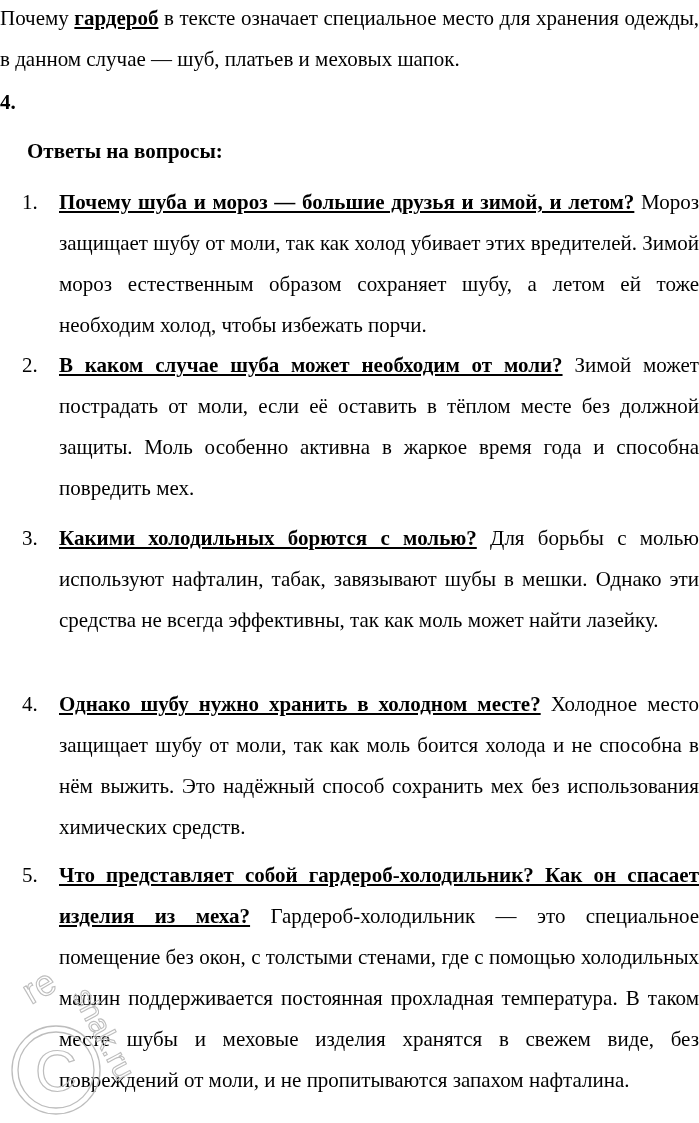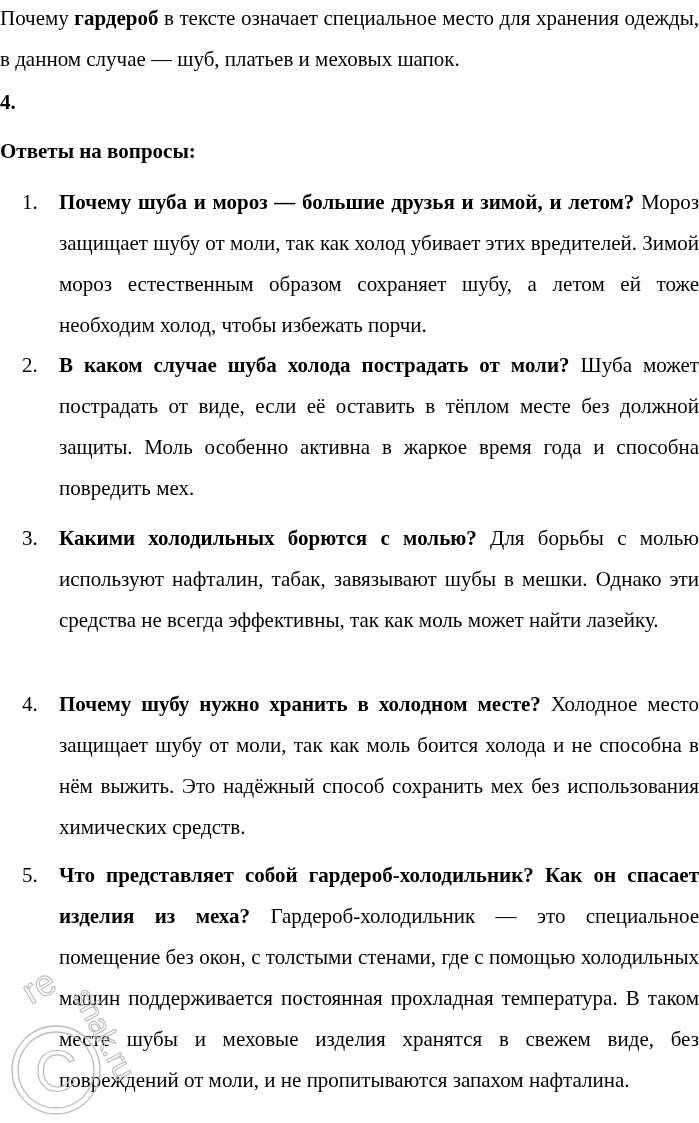--- a/index.html
+++ b/index.html
@@ -33,22 +33,22 @@
   }
   .para.intro { top: -2px; }
   .heading {
     position: absolute;
     left: 0;
     font-weight: bold;
     line-height: 30px;
     margin: 0;
   }
   .heading.num { top: 87px; }
-  .heading.title { top: 136px; }
-  b { font-weight: bold; }
+  .heading.title { top: 136px; padding-left: 27px; }
+  b { font-weight: bold; text-decoration: underline; }
   .qlist {
     position: absolute;
     left: 0;
     width: 699px;
     margin: 0;
     padding: 0;
     list-style: none;
   }
   .qitem {
     position: absolute;
@@ -93,31 +93,31 @@
 
   <div class="qlist">
 
     <div class="qitem" style="top:182px;">
       <span class="qnum">1.</span>
       <p class="qbody"><b>Почему шуба и мороз — большие друзья и зимой, и летом?</b><span> Мороз защищает шубу от моли, так как холод убивает этих вредителей. Зимой мороз естественным образом сохраняет шубу, а летом ей тоже необходим холод, чтобы избежать порчи.</span></p>
     </div>
 
     <div class="qitem" style="top:345px;">
       <span class="qnum">2.</span>
-      <p class="qbody"><b>В каком случае шуба холода пострадать от моли?</b><span> Шуба может пострадать от виде, если её оставить в тёплом месте без должной защиты. Моль особенно активна в жаркое время года и способна повредить мех.</span></p>
+      <p class="qbody"><b>В каком случае шуба может необходим от моли?</b><span> Зимой может пострадать от моли, если её оставить в тёплом месте без должной защиты. Моль особенно активна в жаркое время года и способна повредить мех.</span></p>
     </div>
 
     <div class="qitem" style="top:518px;">
       <span class="qnum">3.</span>
       <p class="qbody"><b>Какими холодильных борются с молью?</b><span> Для борьбы с молью используют нафталин, табак, завязывают шубы в мешки. Однако эти средства не всегда эффективны, так как моль может найти лазейку.</span></p>
     </div>
 
     <div class="qitem" style="top:684px;">
       <span class="qnum">4.</span>
-      <p class="qbody"><b>Почему шубу нужно хранить в холодном месте?</b><span> Холодное место защищает шубу от моли, так как моль боится холода и не способна в нём выжить. Это надёжный способ сохранить мех без использования химических средств.</span></p>
+      <p class="qbody"><b>Однако шубу нужно хранить в холодном месте?</b><span> Холодное место защищает шубу от моли, так как моль боится холода и не способна в нём выжить. Это надёжный способ сохранить мех без использования химических средств.</span></p>
     </div>
 
     <div class="qitem" style="top:855px;">
       <span class="qnum">5.</span>
       <p class="qbody"><b>Что представляет собой гардероб-холодильник? Как он спасает изделия из меха?</b><span> Гардероб-холодильник — это специальное помещение без окон, с толстыми стенами, где с помощью холодильных машин поддерживается постоянная прохладная температура. В таком месте шубы и меховые изделия хранятся в свежем виде, без повреждений от моли, и не пропитываются запахом нафталина.</span></p>
     </div>
 
   </div>
 
   <div class="watermark">

